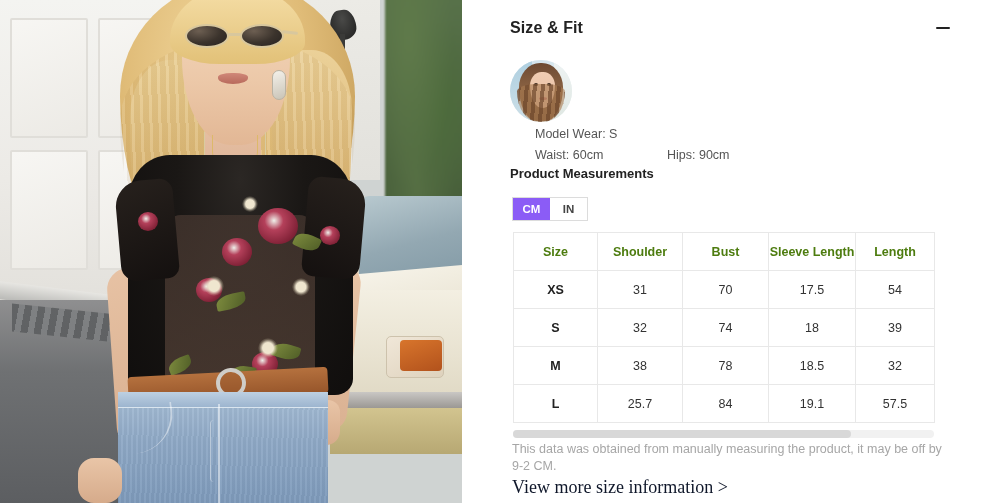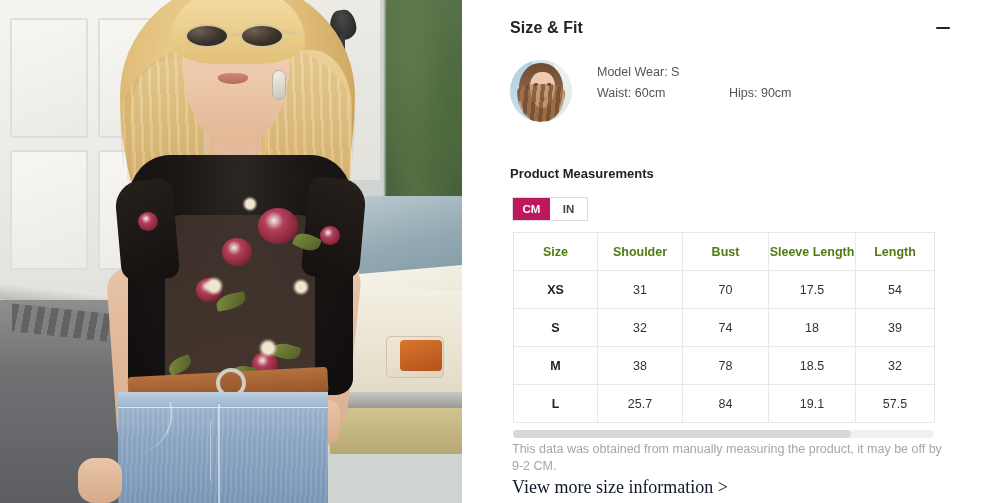--- a/index.html
+++ b/index.html
@@ -326,21 +326,21 @@
   .collapse-icon {
     width: 14px; height: 14px; position: relative;
   }
   .collapse-icon::before {
     content: ""; position: absolute; left: 0; top: 6px;
     width: 14px; height: 2px; background: #222; border-radius: 1px;
   }
 
   .model-block {
     position: absolute; left: 48px; top: 60px;
-    display: flex; align-items: flex-start;
+    display: flex; align-items: flex-start; flex-direction: column;
   }
   .avatar {
     width: 62px; height: 62px; border-radius: 50%;
     overflow: hidden; position: relative; flex: 0 0 62px;
     background: linear-gradient(170deg,#cfe2ec 0%,#e8f0f3 45%,#dfe8ea 100%);
   }
   .av-bg-l { position:absolute; left:0; top:0; width:22px; height:62px;
     background: linear-gradient(180deg,#aecfe0,#cde0e8); }
   .av-bg-r { position:absolute; right:0; top:0; width:18px; height:62px;
     background: linear-gradient(180deg,#eef3f3,#dfe7e2); }
@@ -373,21 +373,21 @@
 
   .unit-toggle {
     position: absolute; left: 50px; top: 197px;
     display: flex; border: 1px solid #dcdcdc; width: 76px; height: 24px;
   }
   .unit-btn {
     flex: 1; display: flex; align-items: center; justify-content: center;
     font-size: 11.5px; font-weight: bold; cursor: pointer;
     background: #ffffff; color: #444;
   }
-  .unit-btn.active { background: #be185d; color: #ffffff; }
+  .unit-btn.active { background: #8b5cf6; color: #ffffff; }
 
   .table-wrap {
     position: absolute; left: 51px; top: 232px;
     width: 421px; height: 200px;
   }
   table.size-table {
     border-collapse: collapse; width: 421px;
     table-layout: fixed;
   }
   table.size-table th, table.size-table td {

